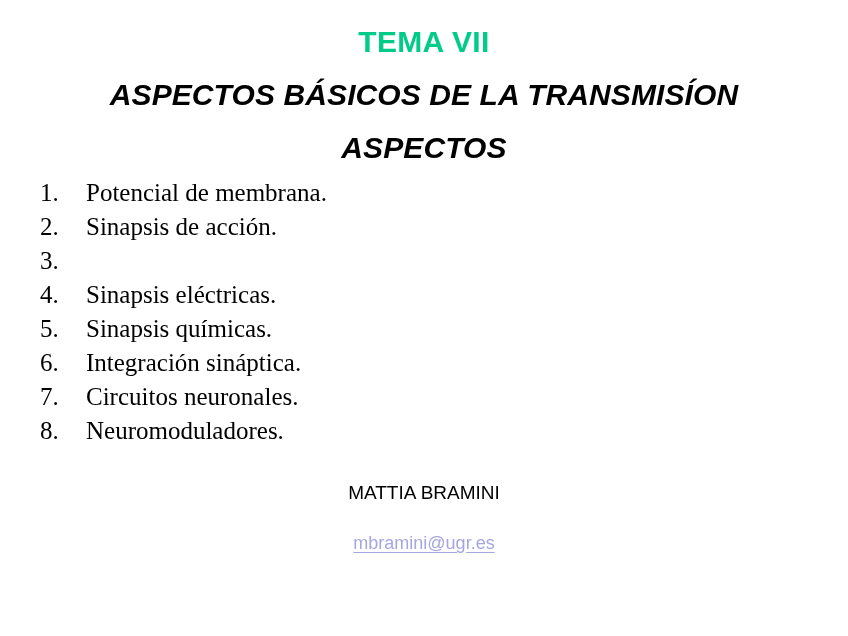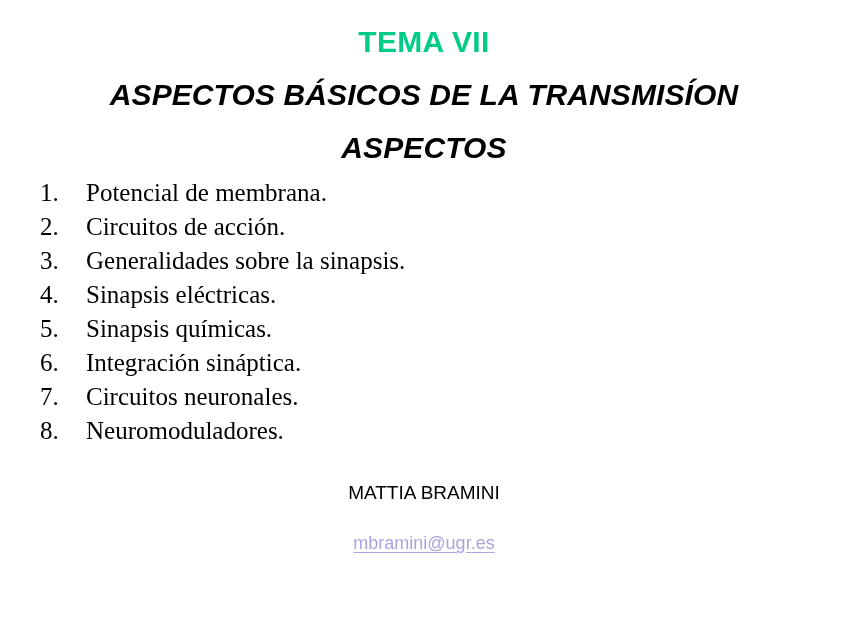--- a/index.html
+++ b/index.html
@@ -139,25 +139,24 @@
     <div class="subject-line">ASPECTOS</div>
   </div>
 
   <ol class="toc">
     <li class="toc-item">
       <span class="toc-num">1.</span>
       <span class="toc-text">Potencial de membrana.</span>
     </li>
     <li class="toc-item">
       <span class="toc-num">2.</span>
-      <span class="toc-text">Circuitos de acción.</span>
+      <span class="toc-text">Sinapsis de acción.</span>
     </li>
     <li class="toc-item">
       <span class="toc-num">3.</span>
-      <span class="toc-text">Generalidades sobre la sinapsis.</span>
     </li>
     <li class="toc-item">
       <span class="toc-num">4.</span>
       <span class="toc-text">Sinapsis eléctricas.</span>
     </li>
     <li class="toc-item">
       <span class="toc-num">5.</span>
       <span class="toc-text">Sinapsis químicas.</span>
     </li>
     <li class="toc-item">

